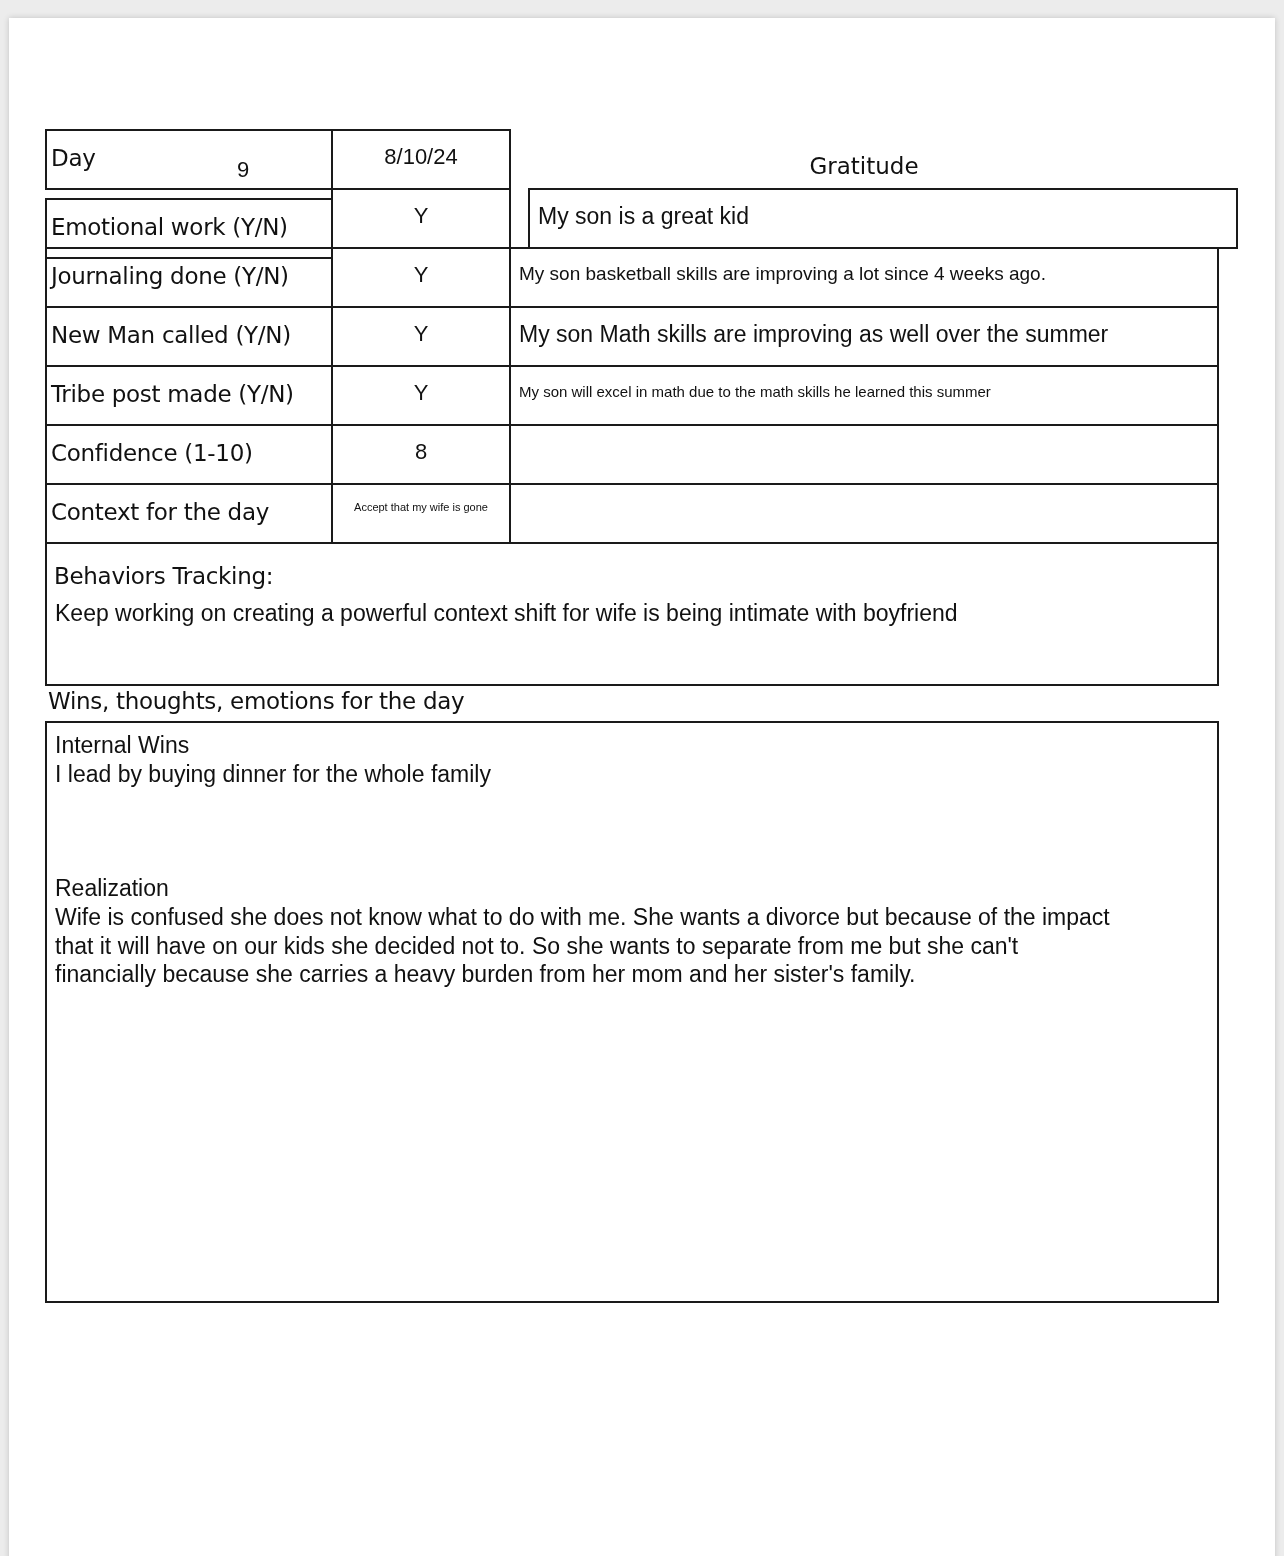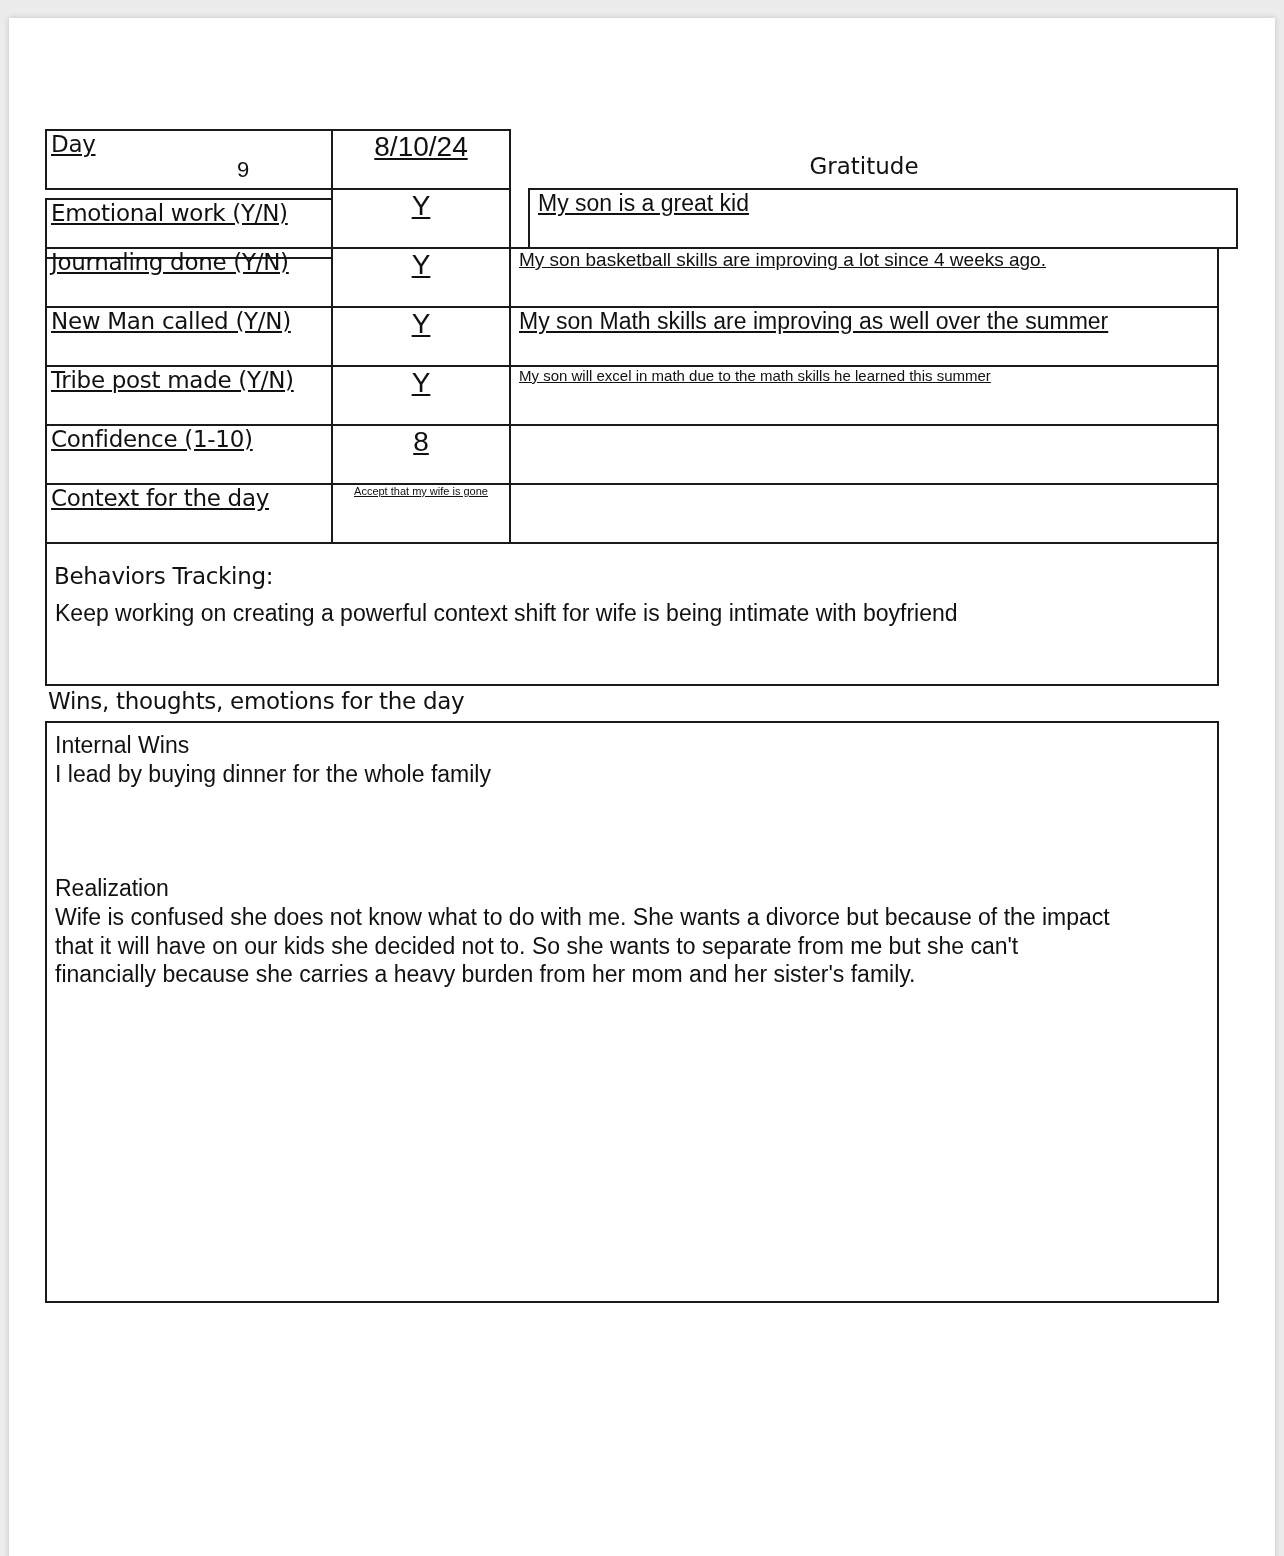--- a/index.html
+++ b/index.html
@@ -10,26 +10,25 @@
   }
   .page {
     position: absolute; left: 9px; top: 18px; width: 1266px; height: 1545px;
     background: #ffffff;
     box-shadow: 0 0 6px rgba(0,0,0,0.18);
   }
   .abs { position: absolute; box-sizing: border-box; }
   .cell {
     position: absolute; box-sizing: border-box;
     border: 2px solid #1a1a1a;
-    display: flex; align-items: flex-start;
+    display: flex; align-items: center;
     color: #111;
-    text-decoration: underline;
   }
   .lbl { font-family: "DejaVu Sans", sans-serif; font-size: 23px; padding: 0 0 3px 4px; letter-spacing: -0.3px; white-space: nowrap; }
-  .val { justify-content: center; font-family: "Liberation Sans", sans-serif; font-size: 28px; padding-bottom: 5px; }
+  .val { justify-content: center; font-family: "Liberation Sans", sans-serif; font-size: 22px; padding-bottom: 5px; }
   .grat { font-family: "Liberation Sans", sans-serif; padding-left: 8px; white-space: nowrap; }
   .g-big { font-size: 23px; padding-bottom: 5px; }
   .g-small { font-size: 19px; padding-bottom: 8px; }
   .g-xs { font-size: 15px; padding-bottom: 9px; }
   .tiny { font-size: 11px; padding-bottom: 14px; }
   .heading-grat { font-family: "DejaVu Sans", sans-serif; font-size: 23px; color: #111; }
   .box { border: 2px solid #1a1a1a; }
   .section-title { font-family: "DejaVu Sans", sans-serif; font-size: 23px; color: #111; white-space: nowrap; letter-spacing: -0.3px; }
   .body-text { font-family: "Liberation Sans", sans-serif; font-size: 23px; color: #111; line-height: 29px; }
 </style>

